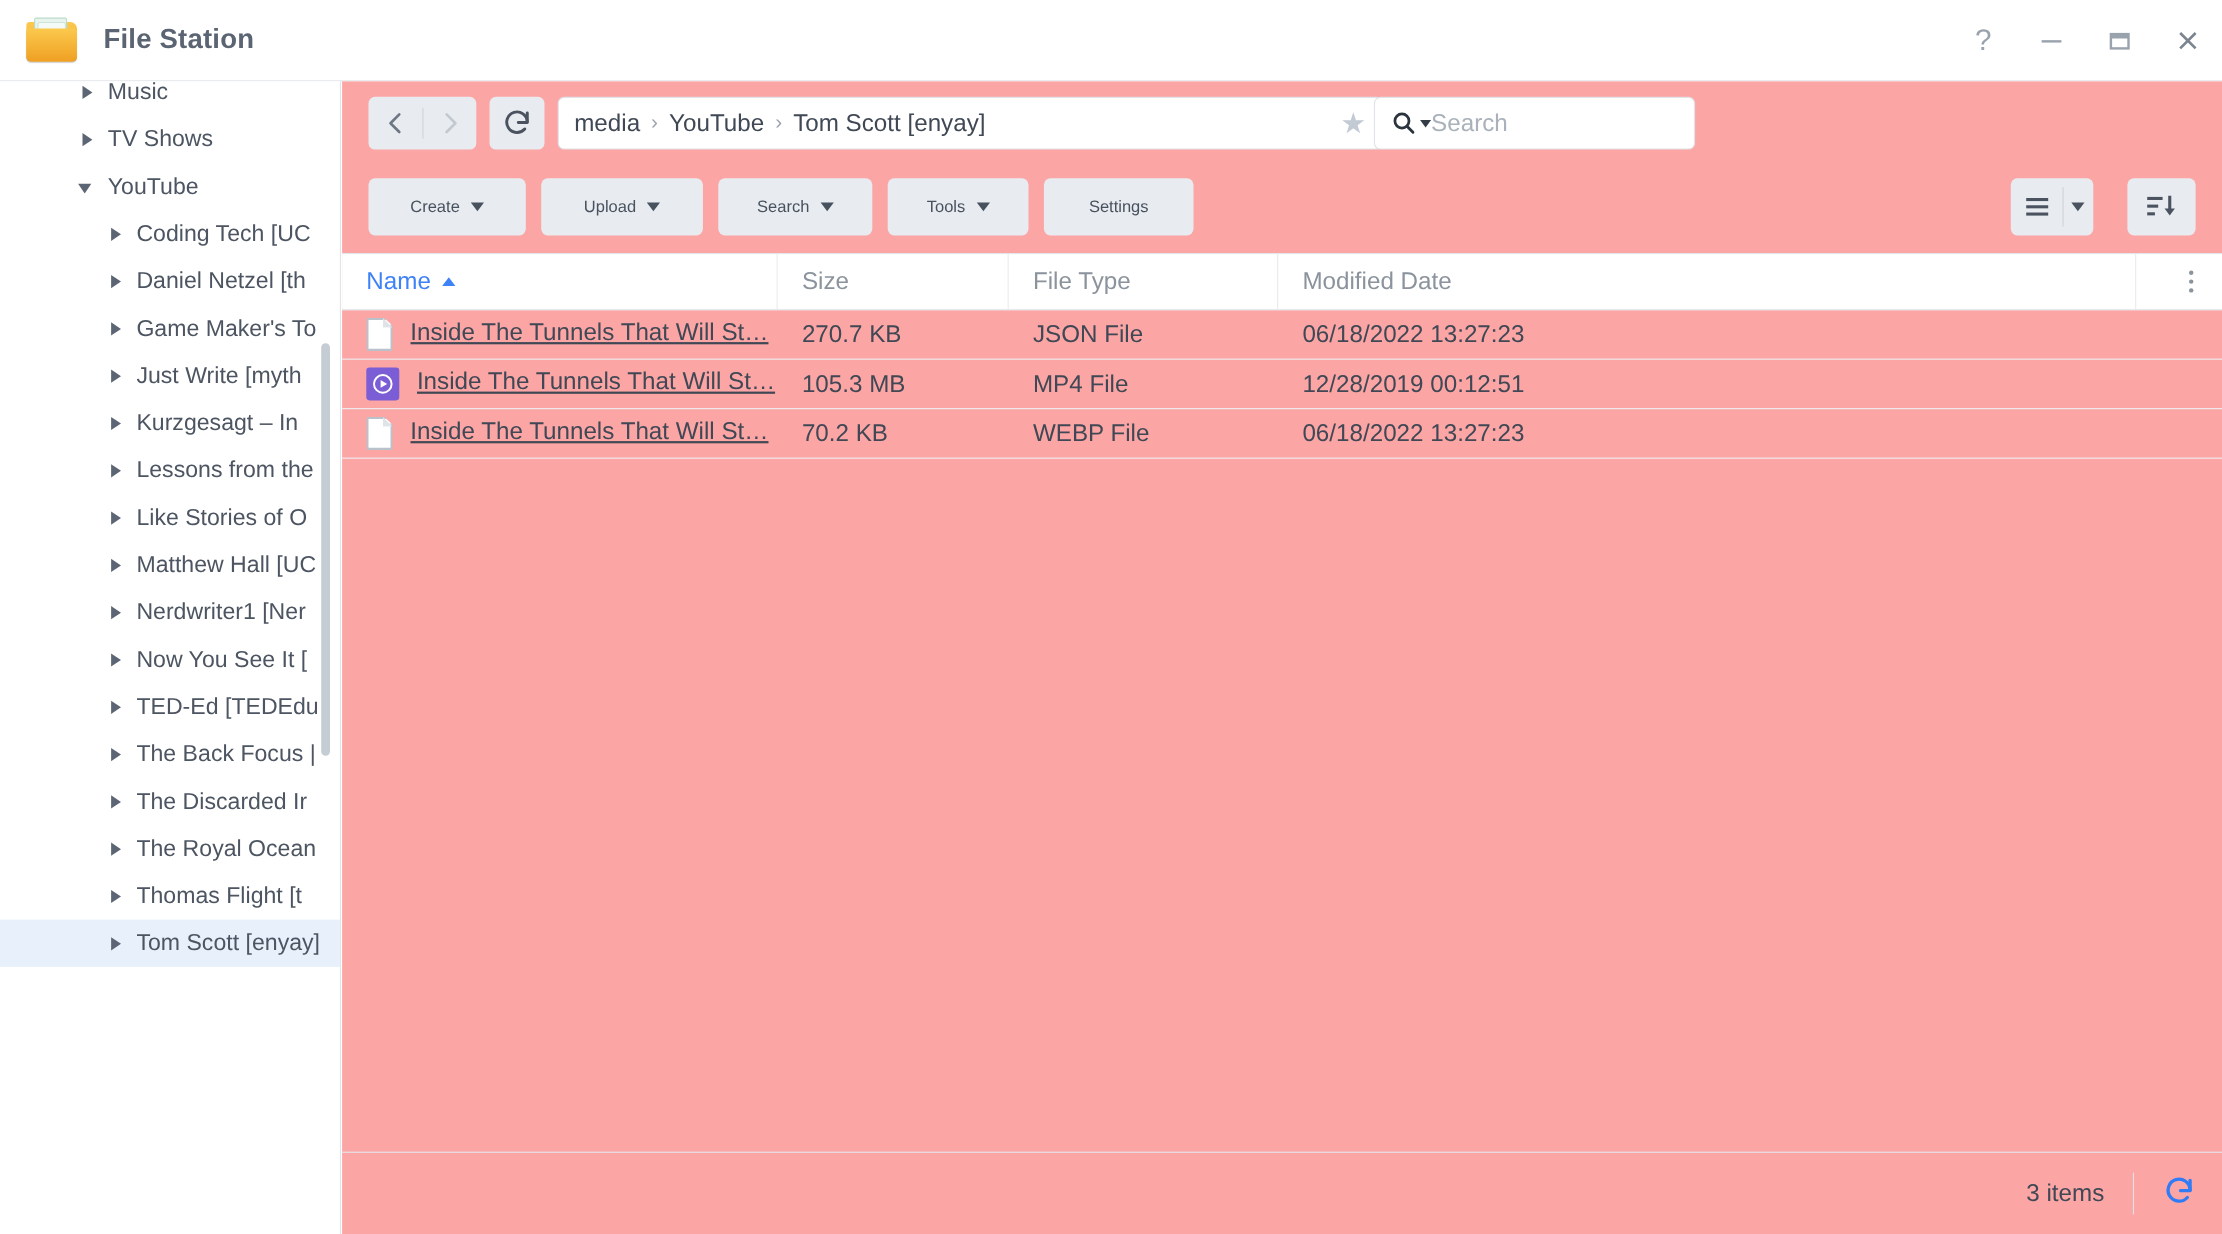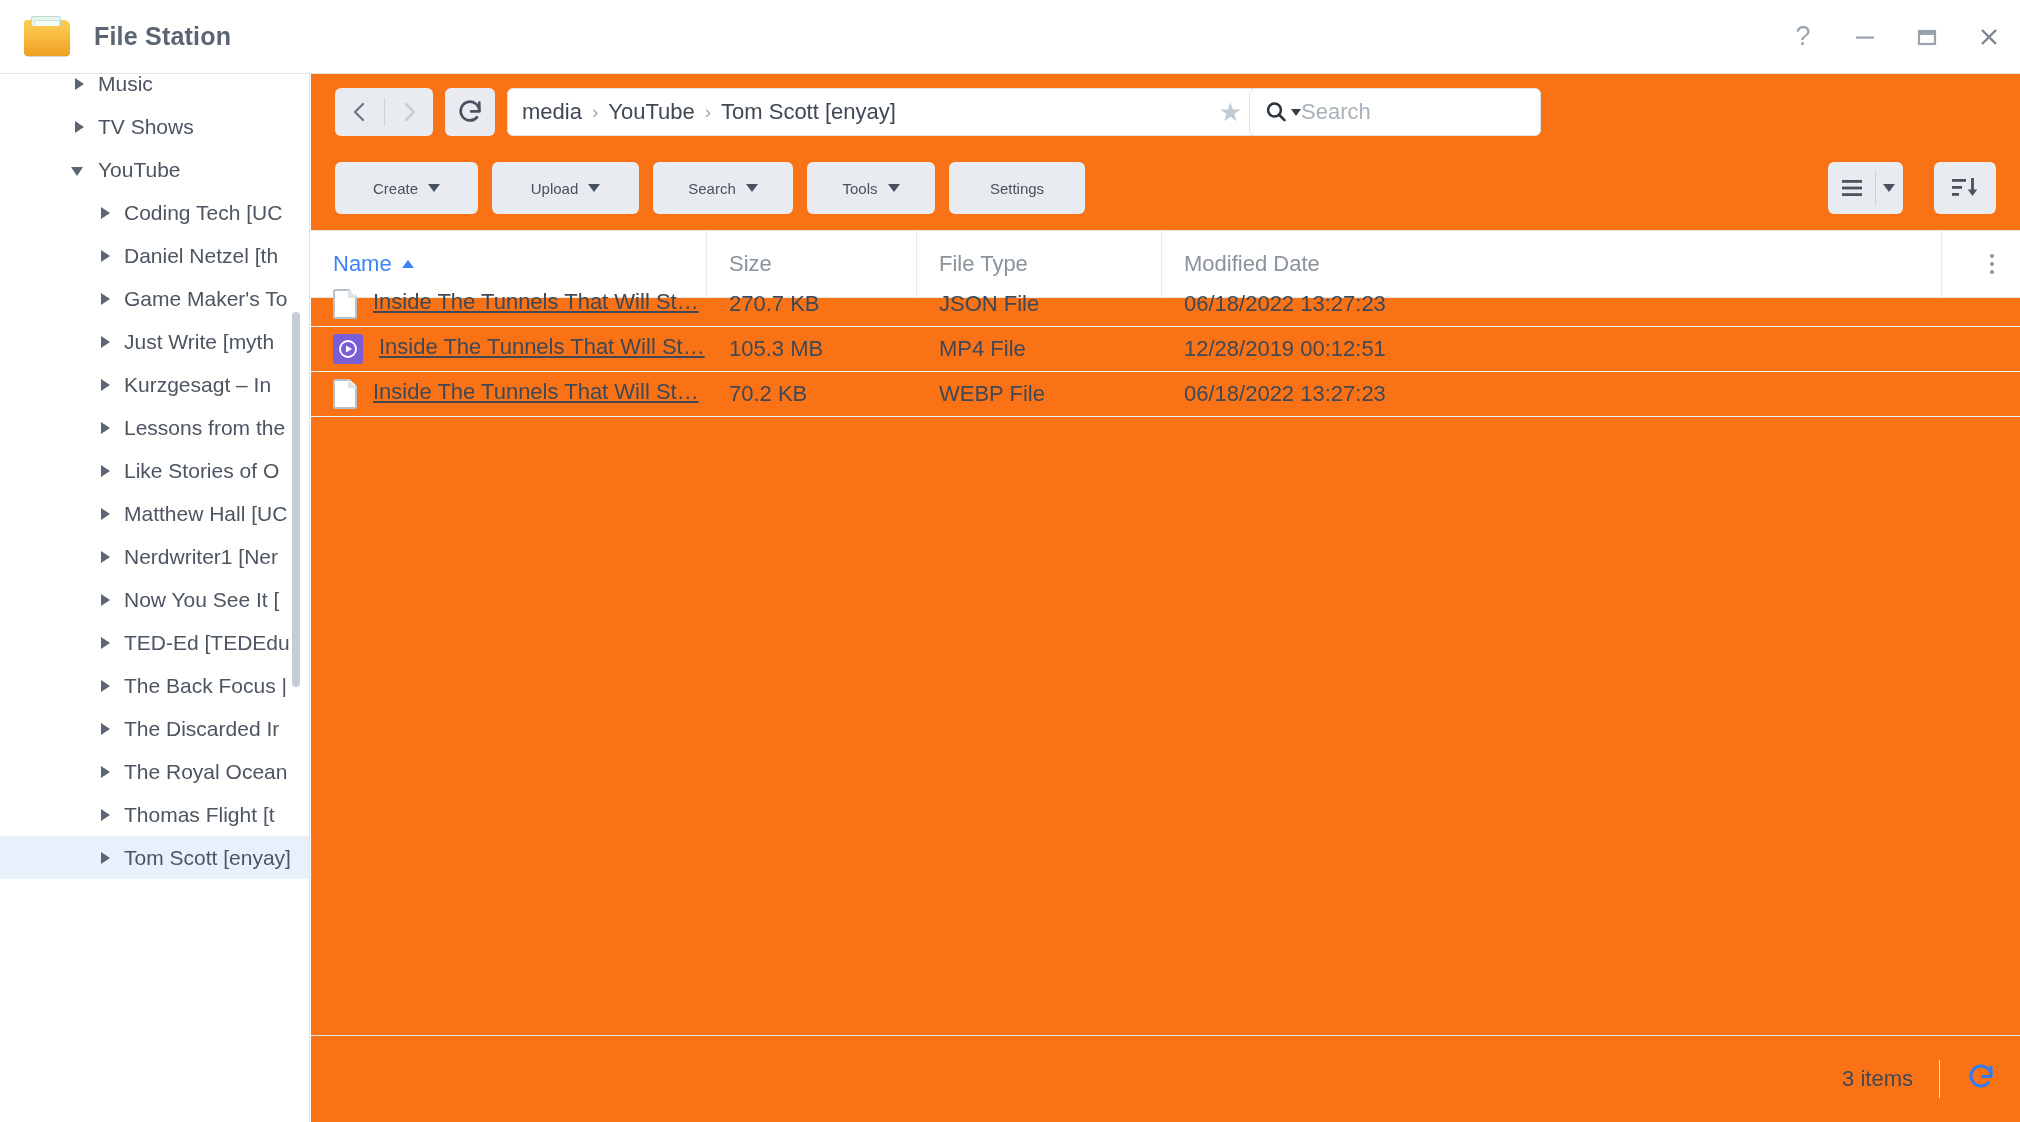--- a/index.html
+++ b/index.html
@@ -77,21 +77,21 @@
   .lvl2 { padding-left: 96px; }
   .sb-scroll-track {
     position: absolute; right: 4px; top: 0; width: 10px; height: 1048px; background: transparent;
   }
   .sb-scroll-thumb {
     position: absolute; right: 5px; top: 238px; width: 8px; height: 375px;
     background: #c6ccd3; border-radius: 4px;
   }
 
   
-  .main { position: absolute; left: 311px; top: 74px; width: 1709px; height: 1048px; background:#f97316; }
+  .main { position: absolute; left: 311px; top: 74px; width: 1709px; height: 1048px; background:#fca5a5; }
 
   .navbar { position: absolute; left: 0; top: 0; width: 1709px; height: 76px; }
   .navgroup {
     position: absolute; left: 24px; top: 14px; width: 98px; height: 48px;
     background: #e8ecf0; border-radius: 6px; display: flex;
   }
   .navgroup .nb {
     width: 49px; height: 48px; display: flex; align-items: center; justify-content: center;
     font-size: 26px; color: #6d7683;
   }
@@ -129,21 +129,21 @@
     background: #e8ecf0; border-radius: 6px; display: flex; align-items: center;
   }
   .view-group .vdiv { position: absolute; left: 47px; top: 8px; width: 1px; height: 36px; background: #ccd3da; }
   .sort-btn {
     position: absolute; right: 24px; top: 12px; width: 62px; height: 52px;
     background: #e8ecf0; border-radius: 6px; display: flex; align-items: center; justify-content: center;
   }
 
   
   .table-head {
-    position: absolute; left: 0; top: 156px; width: 1709px; height: 68px;
+    position: absolute; left: 0; top: 156px; width: 1709px; height: 52px;
     border-top: 1px solid #e3e6ea; border-bottom: 1px solid #e3e6ea;
     display: flex; align-items: stretch; background: #fff;
   }
   .th {
     display: flex; align-items: center; font-size: 22px; color: #8b939c;
     padding-left: 22px; border-right: 1px solid #e8ebee; position: relative;
   }
   .th.sorted { color: #3e82f7; }
   .th .asc { margin-left: 10px; border-bottom: 8px solid #3e82f7; border-left: 6px solid transparent; border-right: 6px solid transparent; }
   .th-name { width: 396px; }
@@ -175,21 +175,21 @@
     position: absolute; right: 0; top: 0; width: 9px; height: 9px;
     background: #dfe4e8; clip-path: polygon(0 0, 100% 100%, 0 100%);
   }
   .icon-vid {
     width: 30px; height: 30px; background: #7b5ed6; border-radius: 3px; flex: none;
     display: flex; align-items: center; justify-content: center;
   }
 
   
   .statusbar {
-    position: absolute; left: 0; bottom: 0; width: 1709px; height: 87px;
+    position: absolute; left: 0; bottom: 0; width: 1709px; height: 75px;
     border-top: 1px solid #e3e6ea; display: flex; align-items: center; justify-content: flex-end;
     padding-right: 24px; gap: 0;
   }
   .items-count { font-size: 22px; color: #3f4854; }
   .sb-div { width: 1px; height: 38px; background: #dfe3e8; margin: 0 26px; }
 </style>
 </head>
 <body>
 
 <div id="app">

